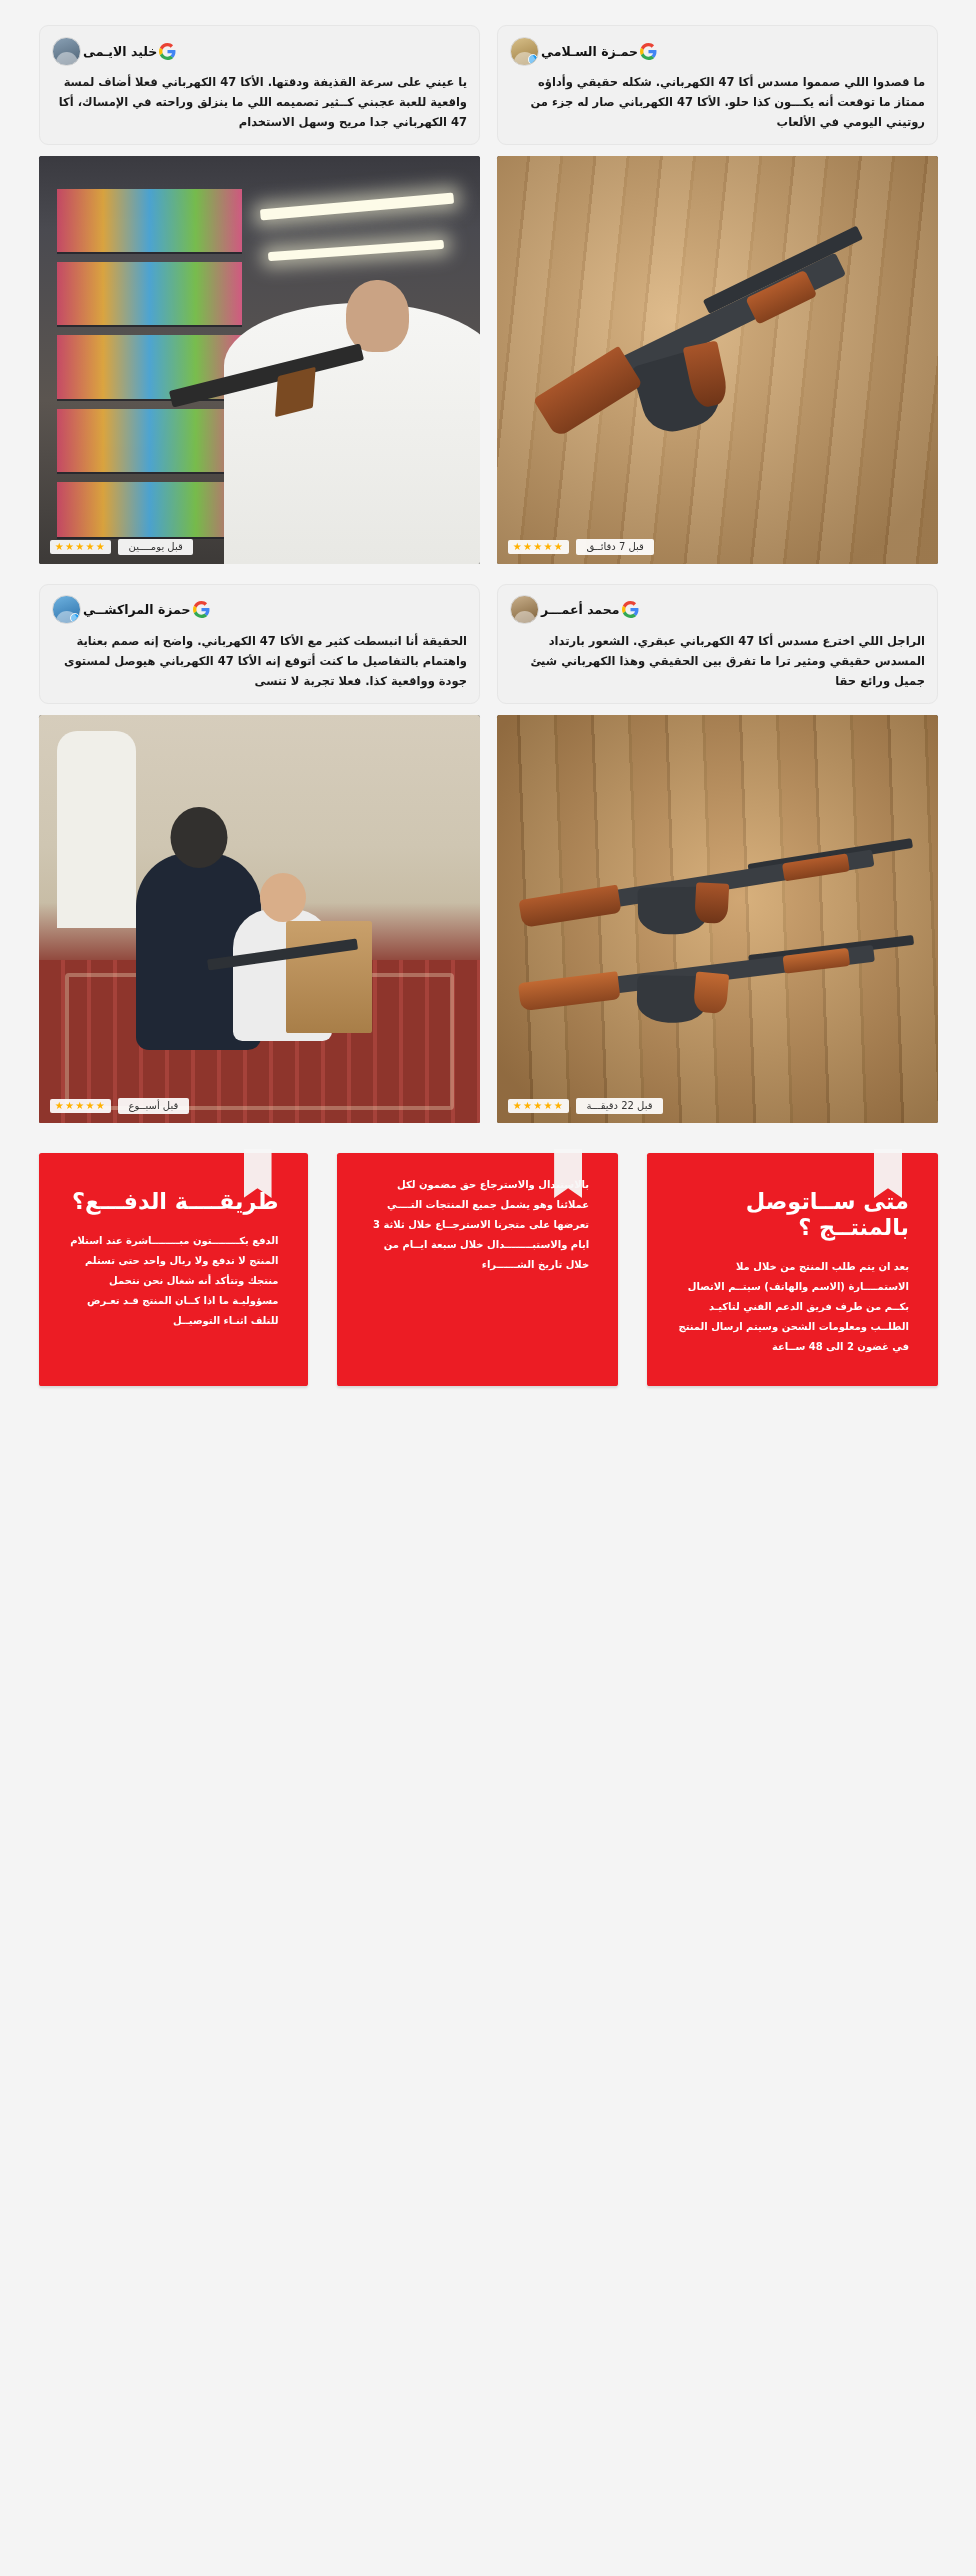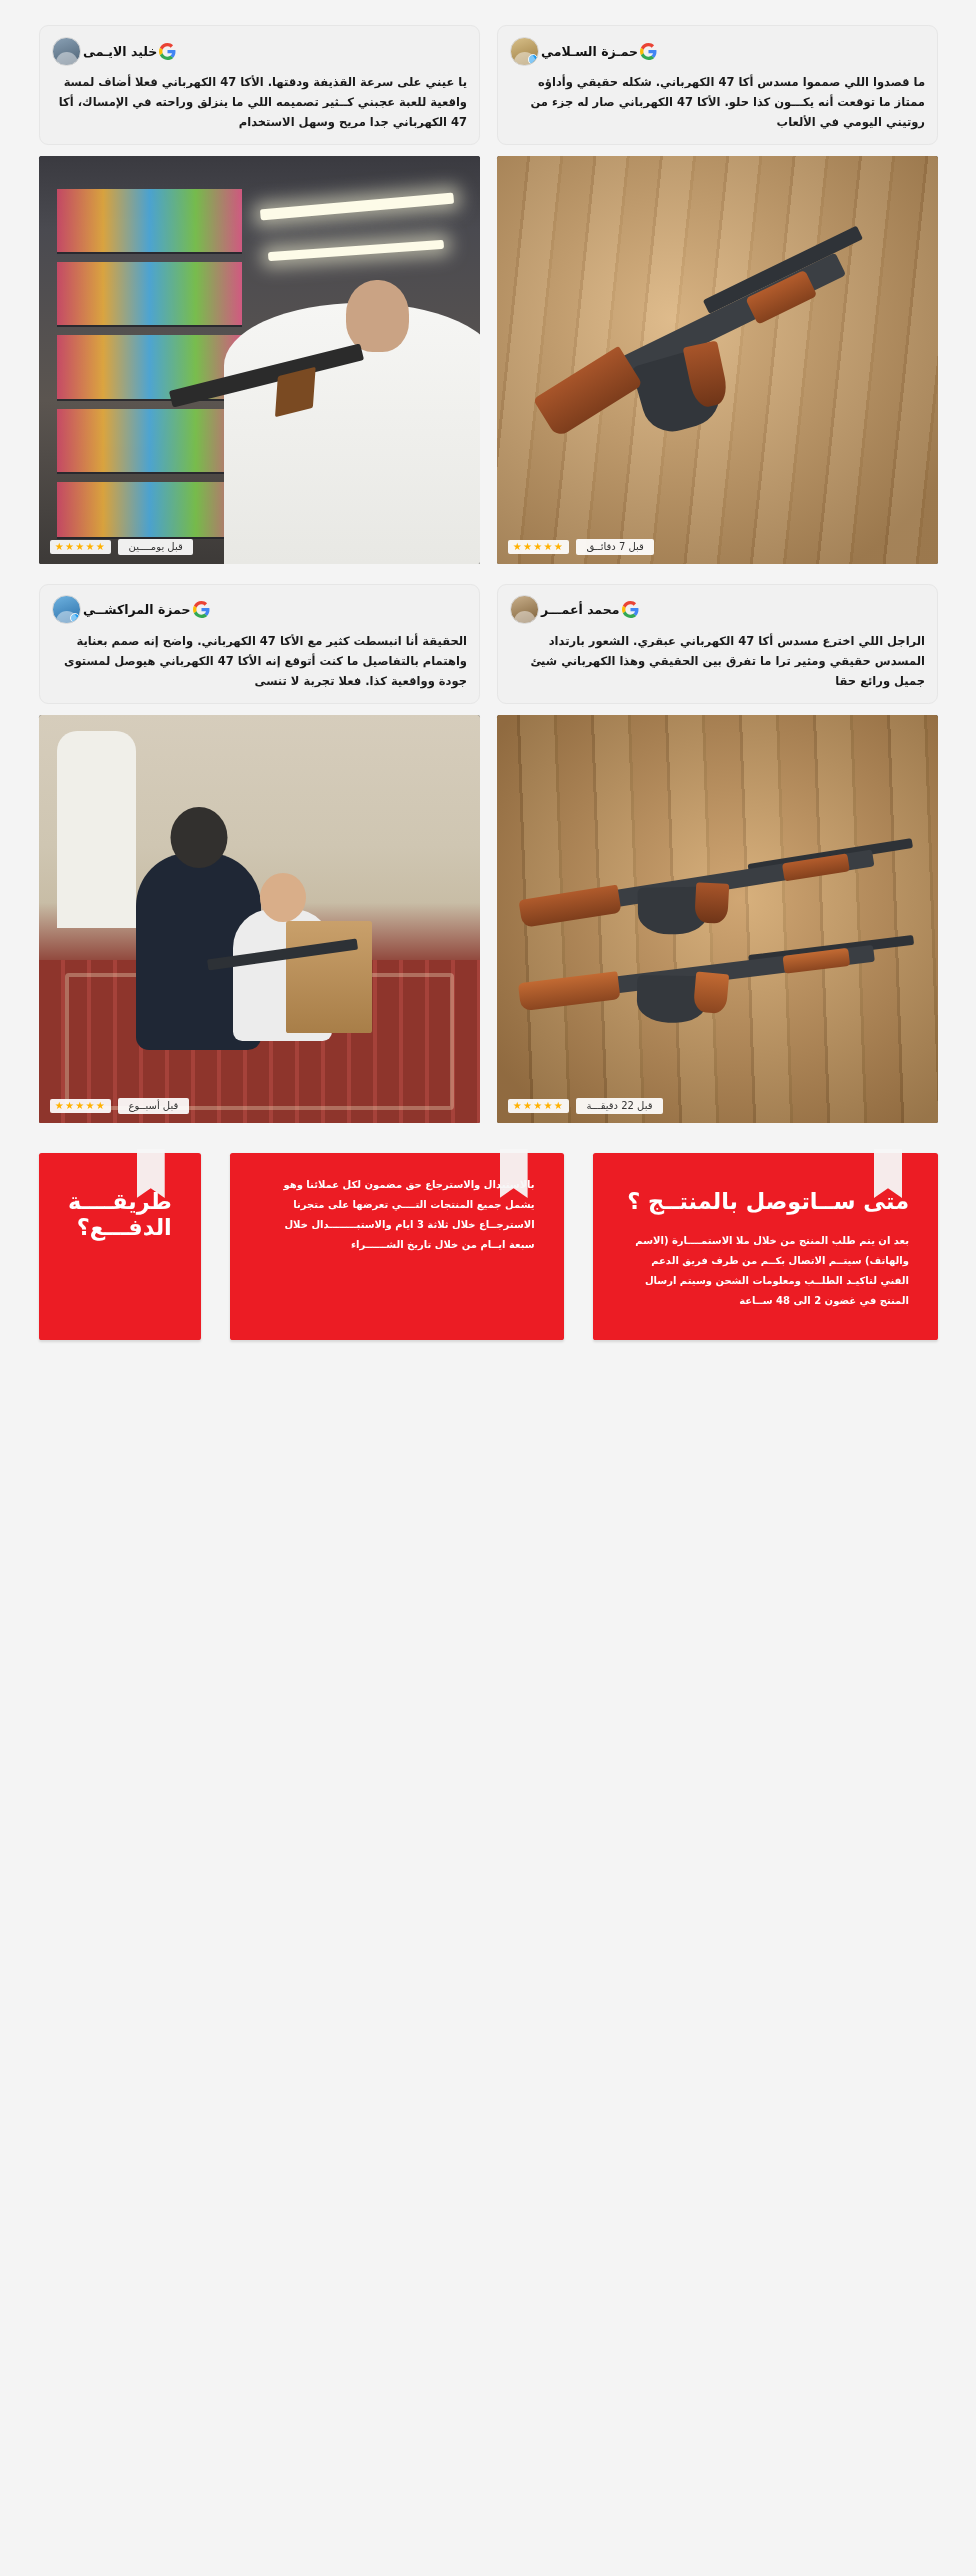--- a/index.html
+++ b/index.html
@@ -562,17 +562,18 @@
     </div>
 
     <div class="faq">
       <span class="ribbon"></span>
       <p>بالاستبدال والاسترجاع حق مضمون لكل عملائنا وهو يشمل جميع المنتجات التــــي تعرضها على متجرنا الاسترجــاع خلال ثلاثة 3 ايام والاستبــــــــدال خلال سبعة ايــام من خلال تاريخ الشــــــراء</p>
     </div>
 
     <div class="faq">
       <span class="ribbon"></span>
       <h2>طريقــــة الدفـــع؟</h2>
+      <p>الدفع يكــــــــتون مبــــــــاشرة عند استلام المنتج لا تدفع ولا ريال واحد حتى تستلم منتجك وتتأكد أنه شغال نحن نتحمل مسؤوليـة ما اذا كــان المنتج قـد تعـرض للتلف اثنـاء التوصيــل</p>
     </div>
 
   </section>
 </div>
 
 
 </body></html>

